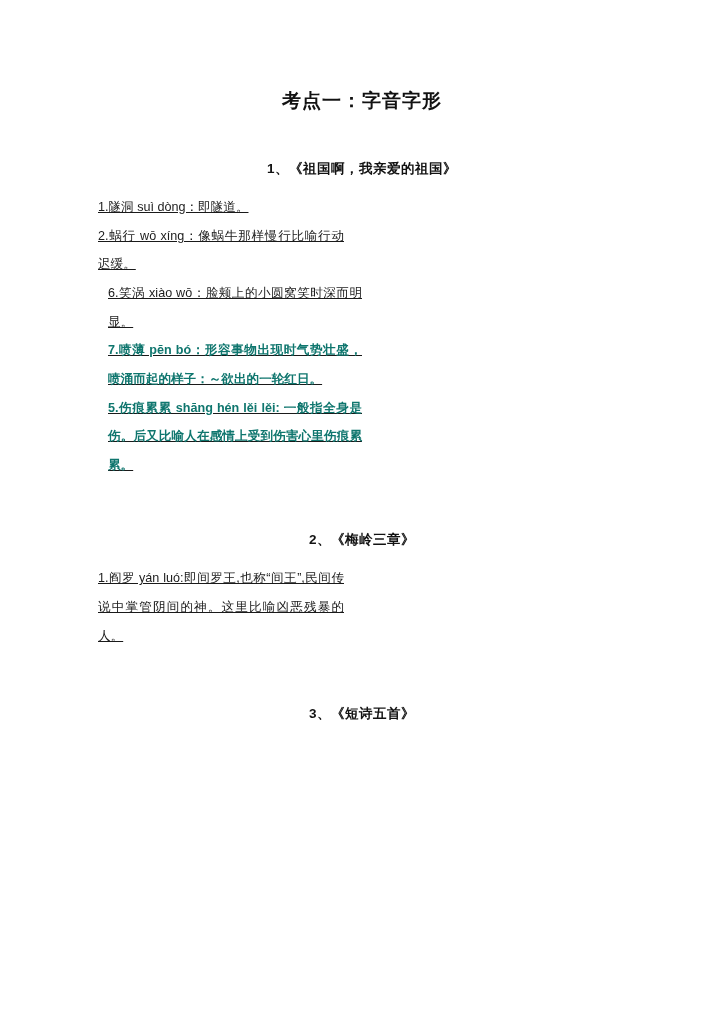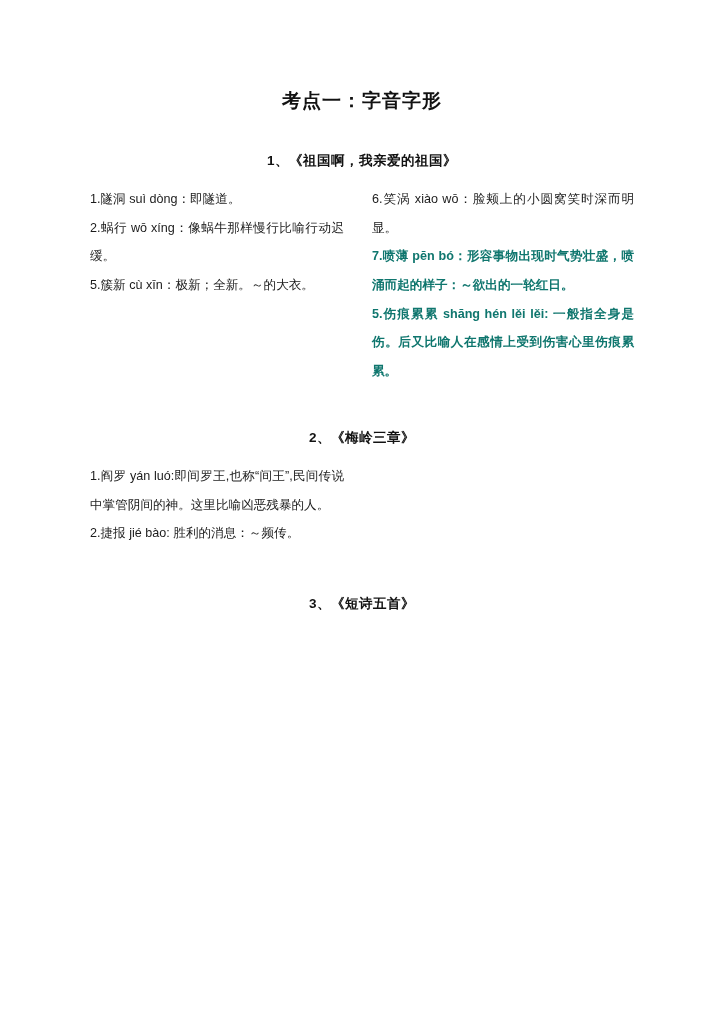--- a/index.html
+++ b/index.html
@@ -28,39 +28,40 @@
     text-align: center;
     font-size: 19px;
     font-weight: bold;
     letter-spacing: 1px;
     color: #121212;
     margin: 0;
     padding-top: 88px;
     line-height: 1.4;
   }
   .section {
-    margin: 0;
+    margin: 8px;
   }
   .section-heading {
     text-align: center;
     font-size: 13.5px;
     font-weight: bold;
     color: #121212;
     letter-spacing: 0.5px;
     line-height: 1.5;
   }
   .sec-1 .section-heading { padding-top: 36px; }
   .sec-2 .section-heading { padding-top: 42px; }
   .sec-3 .section-heading { padding-top: 46px; }
 
   .entries {
     display: flex;
-    flex-direction: row;
+    flex-direction: column;
     align-items: flex-start;
     padding-top: 14px;
+    text-decoration: underline;
   }
   .col {
     width: 50%;
     box-sizing: border-box;
   }
   .col-left  { padding-right: 18px; }
   .col-right { padding-left: 10px; }
 
   .entry {
     font-size: 12.6px;
@@ -81,36 +82,34 @@
 <div class="page">
 
   <h1 class="doc-title">考点一：字音字形</h1>
 
   <div class="section sec-1">
     <div class="section-heading">1、《祖国啊，我亲爱的祖国》</div>
     <div class="entries">
       <div class="col col-left">
         <p class="entry">1.隧洞  suì dòng：即隧道。</p>
         <p class="entry">2.蜗行  wō xíng：像蜗牛那样慢行比喻行动迟缓。</p>
-        <p class="entry">5.簇新  cù xīn：极新；全新。～的大衣。</p>
       </div>
       <div class="col col-right">
         <p class="entry">6.笑涡  xiào wō：脸颊上的小圆窝笑时深而明显。</p>
         <p class="entry bold">7.喷薄  pēn bó：形容事物出现时气势壮盛，喷涌而起的样子：～欲出的一轮红日。</p>
         <p class="entry bold">5.伤痕累累  shāng hén lěi lěi: 一般指全身是伤。后又比喻人在感情上受到伤害心里伤痕累累。</p>
       </div>
     </div>
   </div>
 
   <div class="section sec-2">
     <div class="section-heading">2、《梅岭三章》</div>
     <div class="entries">
       <div class="col col-left">
         <p class="entry">1.阎罗  yán luó:即间罗王,也称“间王”,民间传说中掌管阴间的神。这里比喻凶恶残暴的人。</p>
-        <p class="entry">2.捷报  jié bào: 胜利的消息：～频传。</p>
       </div>
     </div>
   </div>
 
   <div class="section sec-3">
     <div class="section-heading">3、《短诗五首》</div>
   </div>
 
 </div>
 

